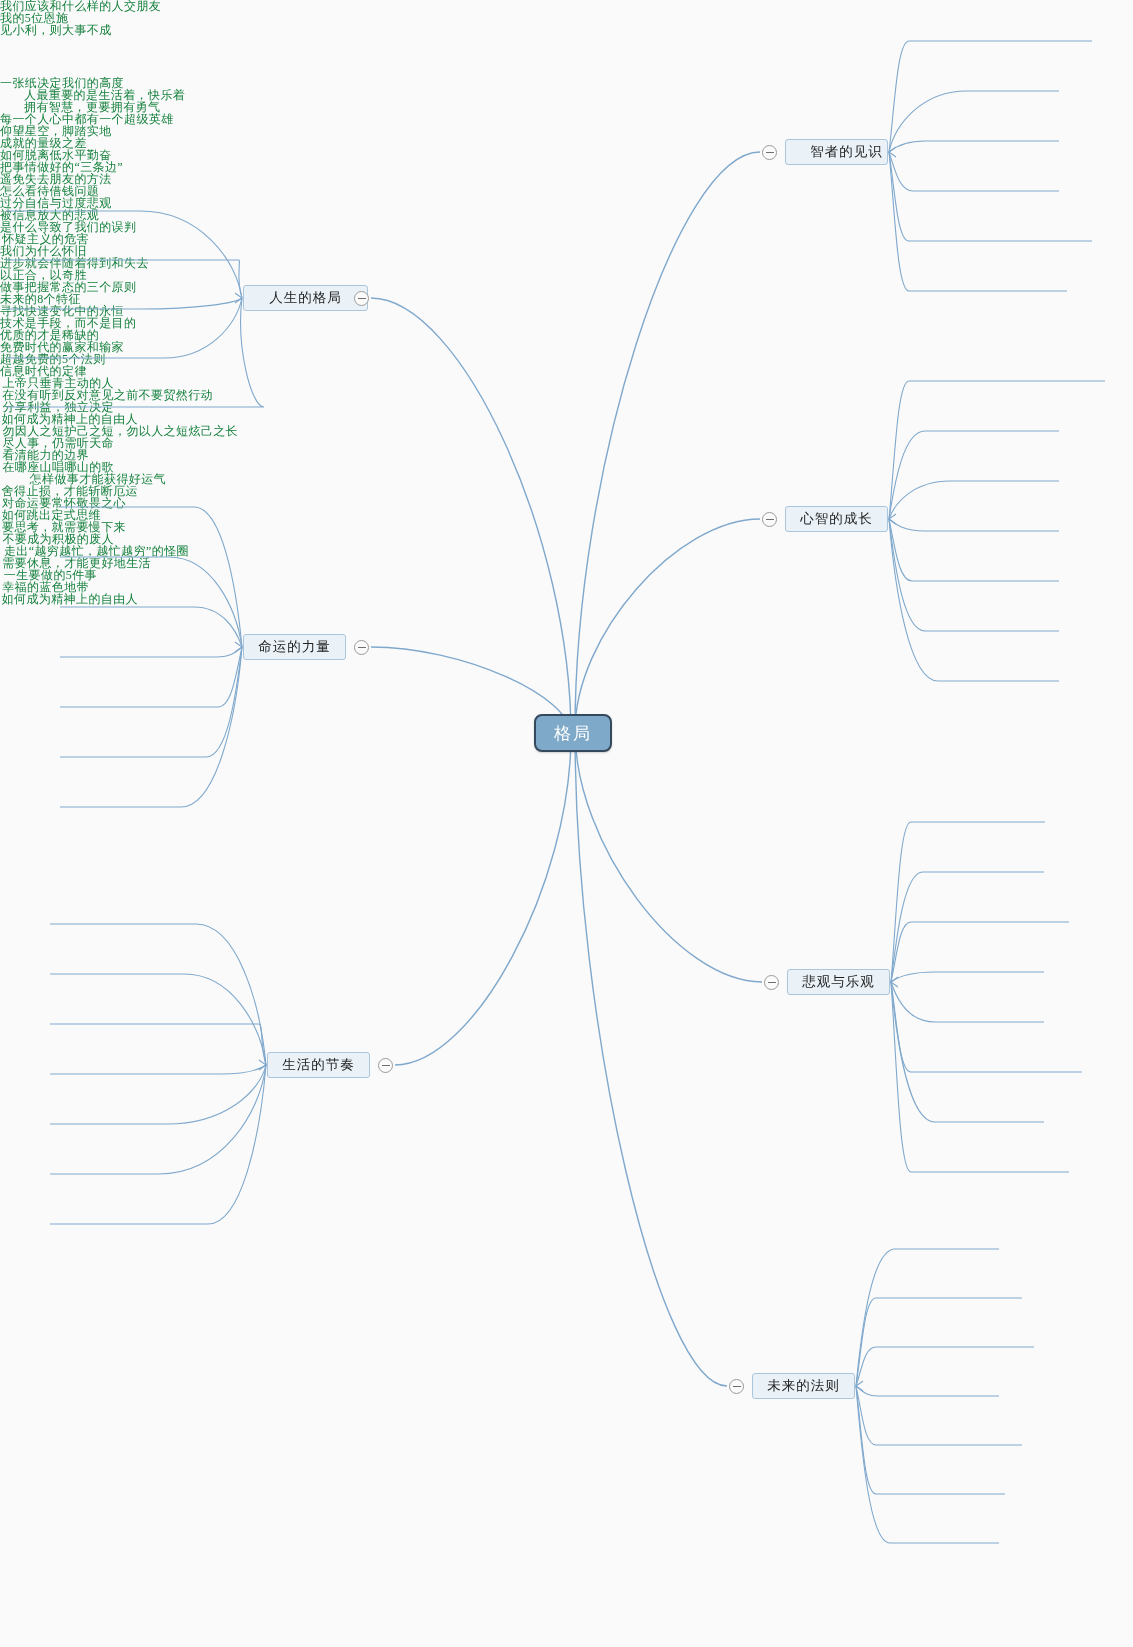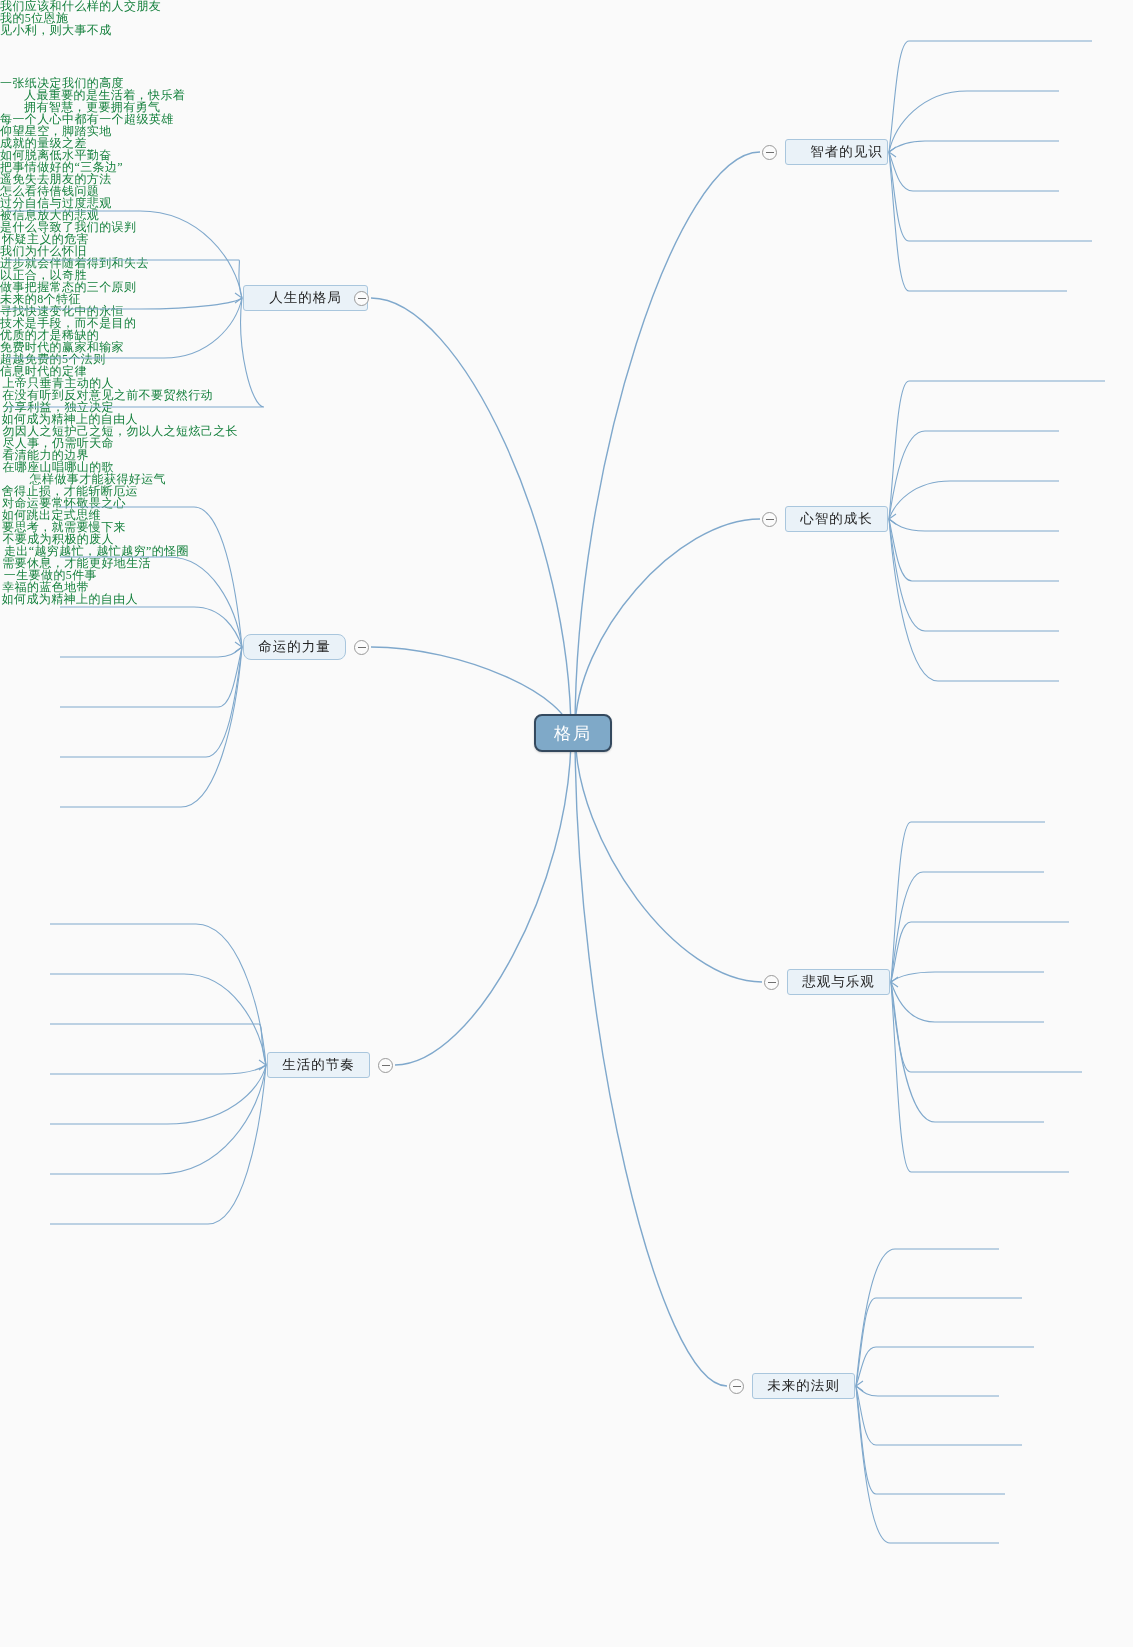--- a/index.html
+++ b/index.html
@@ -159,21 +159,21 @@
       <div class="leaf r" style="left: 898px; top: 1525px; width: 89px;">信息时代的定律</div>
       <div class="node branch" style="left: 243px; top: 285px; width: 125px; height: 26px;">
         <span>人生的格局</span>
       </div>
       <div class="toggle" style="left: 354px; top: 290.5px;"></div>
       <div class="leaf l" style="left: 18px; top: 193px; width: 114px;">上帝只垂青主动的人</div>
       <div class="leaf l" style="left: 18px; top: 242px; width: 213px;">在没有听到反对意见之前不要贸然行动</div>
       <div class="leaf l" style="left: 18px; top: 291px; width: 114px;">分享利益，独立决定</div>
       <div class="leaf l" style="left: 18px; top: 340px; width: 138px;">如何成为精神上的自由人</div>
       <div class="leaf l" style="left: 18px; top: 389px; width: 238px;">勿因人之短护己之短，勿以人之短炫己之长</div>
-      <div class="node branch" style="left: 243px; top: 634px; width: 103px; height: 26px; border-radius: 8px;">
+      <div class="node branch" style="left: 243px; top: 634px; width: 103px; height: 26px;">
         <span>命运的力量</span>
       </div>
       <div class="toggle" style="left: 354px; top: 639.5px;"></div>
       <div class="leaf l" style="left: 72px; top: 489px; width: 114px;">尽人事，仍需听天命</div>
       <div class="leaf l" style="left: 72px; top: 539px; width: 89px;">看清能力的边界</div>
       <div class="leaf l" style="left: 72px; top: 589px; width: 114px;">在哪座山唱哪山的歌</div>
       <div class="leaf l" style="left: 72px; top: 639px; width: 138px; padding-left: 28px;">怎样做事才能获得好运气</div>
       <div class="leaf l" style="left: 72px; top: 689px; width: 138px;">舍得止损，才能斩断厄运</div>
       <div class="leaf l" style="left: 72px; top: 739px; width: 126px;">对命运要常怀敬畏之心</div>
       <div class="leaf l" style="left: 72px; top: 789px; width: 101px;">如何跳出定式思维</div>

